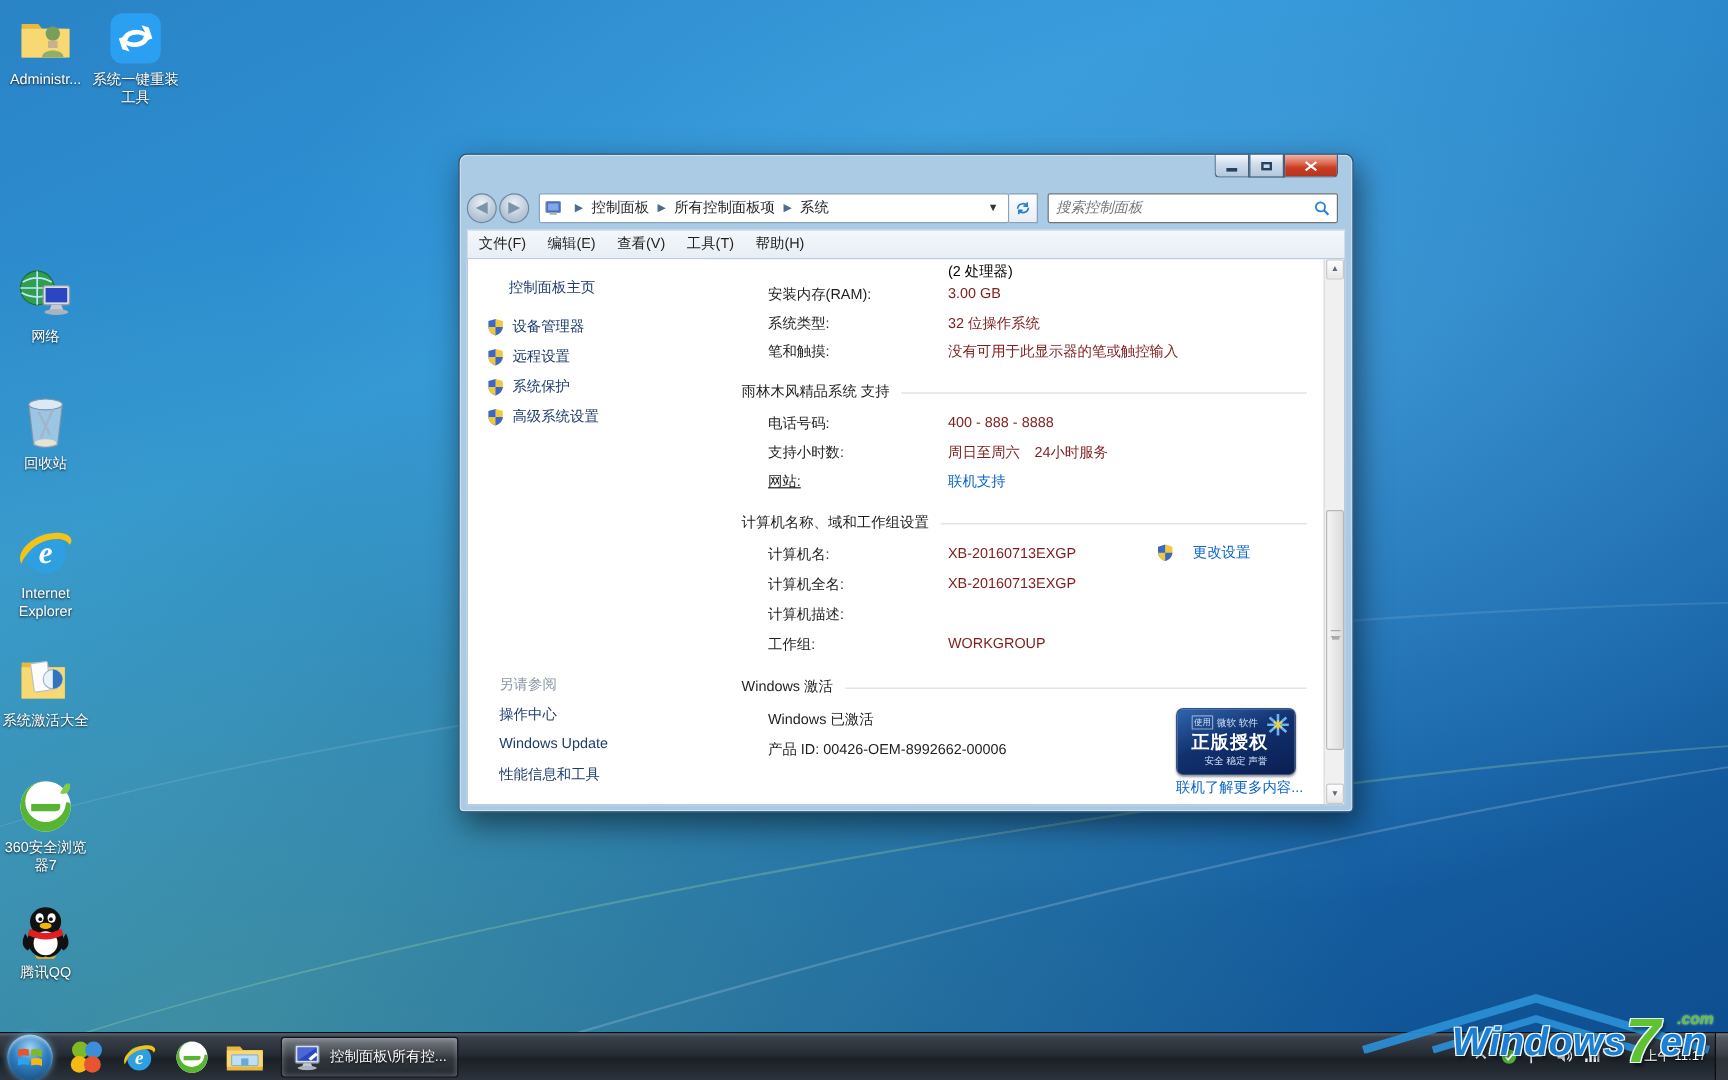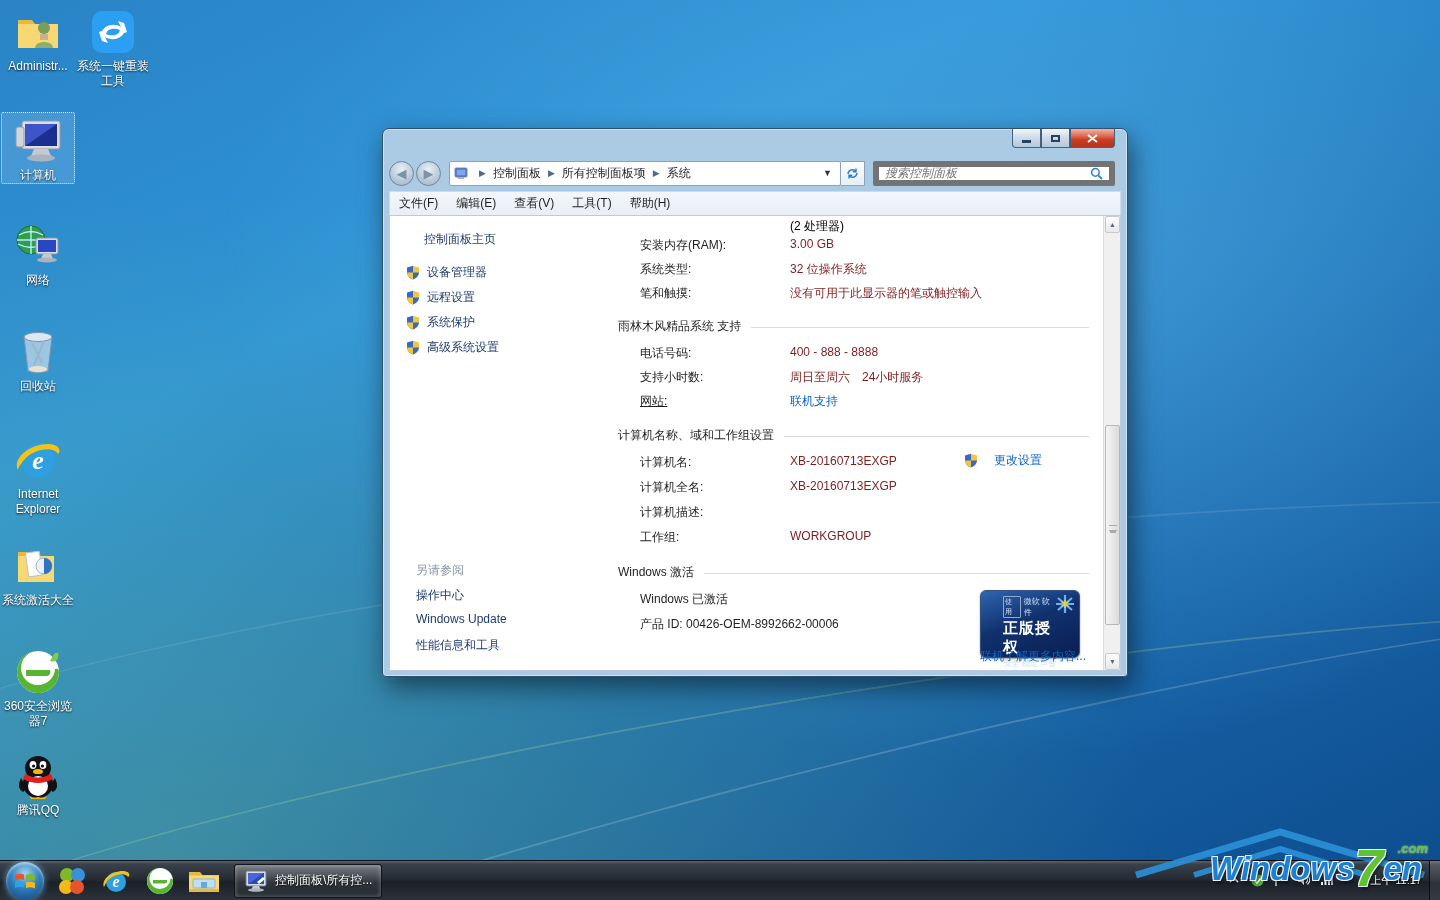--- a/index.html
+++ b/index.html
@@ -44,21 +44,21 @@
   .navcircle{ width:25px; height:25px; border-radius:50%; border:1px solid #6d89a2; margin-right:2px;
     background:radial-gradient(circle at 50% 32%,#e9f0f7,#b9c8d8 60%,#9fb2c6); color:#7d93a8;
     display:flex; align-items:center; justify-content:center; font-size:13px; cursor:pointer;}
   .addrbox{ flex:0 0 392px; height:25px; background:#fff; border:1px solid #8aa3bb; border-radius:2px;
     margin-left:6px; display:flex; align-items:center; padding:0 4px; font-size:12px; color:#1f1f1f; cursor:text;}
   .crumb{ padding:0 2px; cursor:pointer; white-space:nowrap;}
   .crumbsep{ color:#4d6b8a; font-size:9px; padding:0 5px; cursor:pointer;}
   .addr-caret{ margin-left:auto; color:#333; font-size:9px; padding:0 4px; cursor:pointer;}
   .refreshbtn{ width:24px; height:25px; border:1px solid #8aa3bb; border-left:none; background:linear-gradient(#fdfefe,#e8eef5);
     display:flex; align-items:center; justify-content:center; cursor:pointer;}
-  .searchbox{ margin-left:8px; flex:0 0 242px; height:25px; background:#fff; border:6px solid #737373; border-radius:2px;
+  .searchbox{ margin-left:8px; flex:0 0 242px; height:25px; background:#fff; border:1px solid #737373; border-radius:2px;
     display:flex; align-items:center; padding:0 6px;}
   .searchbox input{ border:none; outline:none; flex:1; font-size:12px; font-style:italic; color:#777;
     font-family:inherit; background:transparent;}
 
   .menubar{ position:absolute; top:62px; left:6px; right:6px; height:24px;
     background:linear-gradient(#f4f7fb,#e8eef6); border:1px solid #cfdbe8; border-bottom:none;
     display:flex; align-items:center; font-size:12px; color:#1f1f1f;}
   .menu-item{ padding:3px 9px; cursor:pointer;}
 
   .body{ position:absolute; top:86px; left:6px; right:6px; bottom:5px; background:#fff; border:1px solid #b9cbdc; overflow:hidden;}
@@ -70,23 +70,23 @@
 
   .main{ position:absolute; top:0; left:202px; right:17px; height:100%; font-size:12px;}
   .ovf{ position:absolute; left:198px; top:2px; color:#000;}
   .vrow-l{ position:absolute; left:48px; color:#1f1f1f;}
   .vrow-v{ position:absolute; left:198px; color:#7f1d1d;}
   .sect{ position:absolute; left:26px; right:14px; display:flex; align-items:center; color:#1f1f1f;}
   .sect .ln{ flex:1; border-top:1px solid #dcdcdc; margin-left:10px; margin-top:2px;}
   a.blue, .blue-link{ color:#0a64c8; text-decoration:none; cursor:pointer;}
   .chg{ position:absolute; left:372px; display:flex; align-items:center; gap:16px;}
 
-  .badge{ position:absolute; left:388px; top:374px; width:100px; height:68px; border-radius:6px;
+  .badge{ position:absolute; left:388px; top:374px; width:100px; height:56px; border-radius:6px;
     background:linear-gradient(160deg,#2f66b0 0%,#11316e 45%,#0a1f52 100%);
-    border:1px solid #37527e; box-shadow:0 1px 2px rgba(0,0,0,.4); color:#fff; padding:5px 22px; cursor:pointer;}
+    border:1px solid #37527e; box-shadow:0 1px 2px rgba(0,0,0,.4); color:#fff; padding:5px 12px; cursor:pointer;}
   .badge .r1{ font-size:8px; display:flex; align-items:center; gap:3px; color:#cfe0f5;}
   .badge .r1 .tag{ border:1px solid #8fa8cc; font-size:7px; padding:0 1px; border-radius:1px;}
   .badge .r2{ font-size:15px; font-weight:bold; letter-spacing:1px; margin-top:1px;font-family:Liberation Mono, monospace;}
   .badge .r3{ font-size:8px; color:#cfe0f5; text-align:center; margin-top:1px;}
   .badge svg{ position:absolute; right:4px; top:3px;}
   .learnmore{ position:absolute; left:388px; top:432px; font-size:12px;}
 
   .scrollbar{ position:absolute; top:0; right:0; width:17px; height:100%; background:#f0f0f0; border-left:1px solid #dcdcdc;}
   .sc-btn{ position:absolute; left:1px; width:15px; height:17px; background:linear-gradient(#fdfdfd,#e8e8e8);
     border:1px solid #c9c9c9; border-radius:2px; display:flex; align-items:center; justify-content:center;
@@ -152,33 +152,20 @@
     <div class="art">
       <svg width="46" height="46" viewBox="0 0 46 46">
           <rect x="2" y="2" width="42" height="42" rx="10" fill="#2b9ff2"></rect>
           <path d="M11 27 C11 17 23 13 31 18 l-3-6 6 2 3 9 -9 3 2-5 C24 18 15 20 15 27z" fill="#fff"></path>
           <path d="M35 19 C35 29 23 33 15 28 l3 6 -6-2 -3-9 9-3 -2 5 c6 3 15 1 15-6z" fill="#fff"></path>
         </svg>
     </div>
     <div class="lbl">系统一键重装工具</div>
   </div>
 
-  <div class="dicon selected" style="left:1px;top:112px;padding-top:4px;">
-    <div class="art">
-      <svg width="48" height="44" viewBox="0 0 48 44">
-          <rect x="8" y="2" width="38" height="28" rx="2" fill="#d9dee5" stroke="#8f98a5"></rect>
-          <rect x="11" y="5" width="32" height="22" fill="#1b2f8f"></rect>
-          <path d="M11 5 l32 0 -32 22z" fill="#3d55c9"></path>
-          <path d="M20 30 h14 l3 7 h-20z" fill="#c3cad4"></path>
-          <ellipse cx="27" cy="39" rx="14" ry="3.5" fill="#aab3bf"></ellipse>
-          <rect x="2" y="8" width="8" height="20" rx="2" fill="#cfd6de" stroke="#8f98a5"></rect>
-        </svg>
-    </div>
-    <div class="lbl">计算机</div>
-  </div>
 
   <div class="dicon" style="left:1px;top:222px;">
     <div class="art">
       <svg width="48" height="44" viewBox="0 0 48 44">
           <circle cx="17" cy="16" r="14" fill="#2f9e4f"></circle>
           <circle cx="17" cy="16" r="14" fill="none" stroke="#1c6e36"></circle>
           <path d="M5 11 q12-7 24 0 M4 20 q13 7 26 0 M17 2 v28 M3 16 h28" stroke="#bfe8ff" stroke-width="1.4" fill="none"></path>
           <rect x="22" y="14" width="22" height="16" rx="2" fill="#d9dee5" stroke="#8f98a5"></rect>
           <rect x="24" y="16" width="18" height="12" fill="#2a46c0"></rect>
           <path d="M29 30 h8 l2 5 h-12z" fill="#c3cad4"></path>

